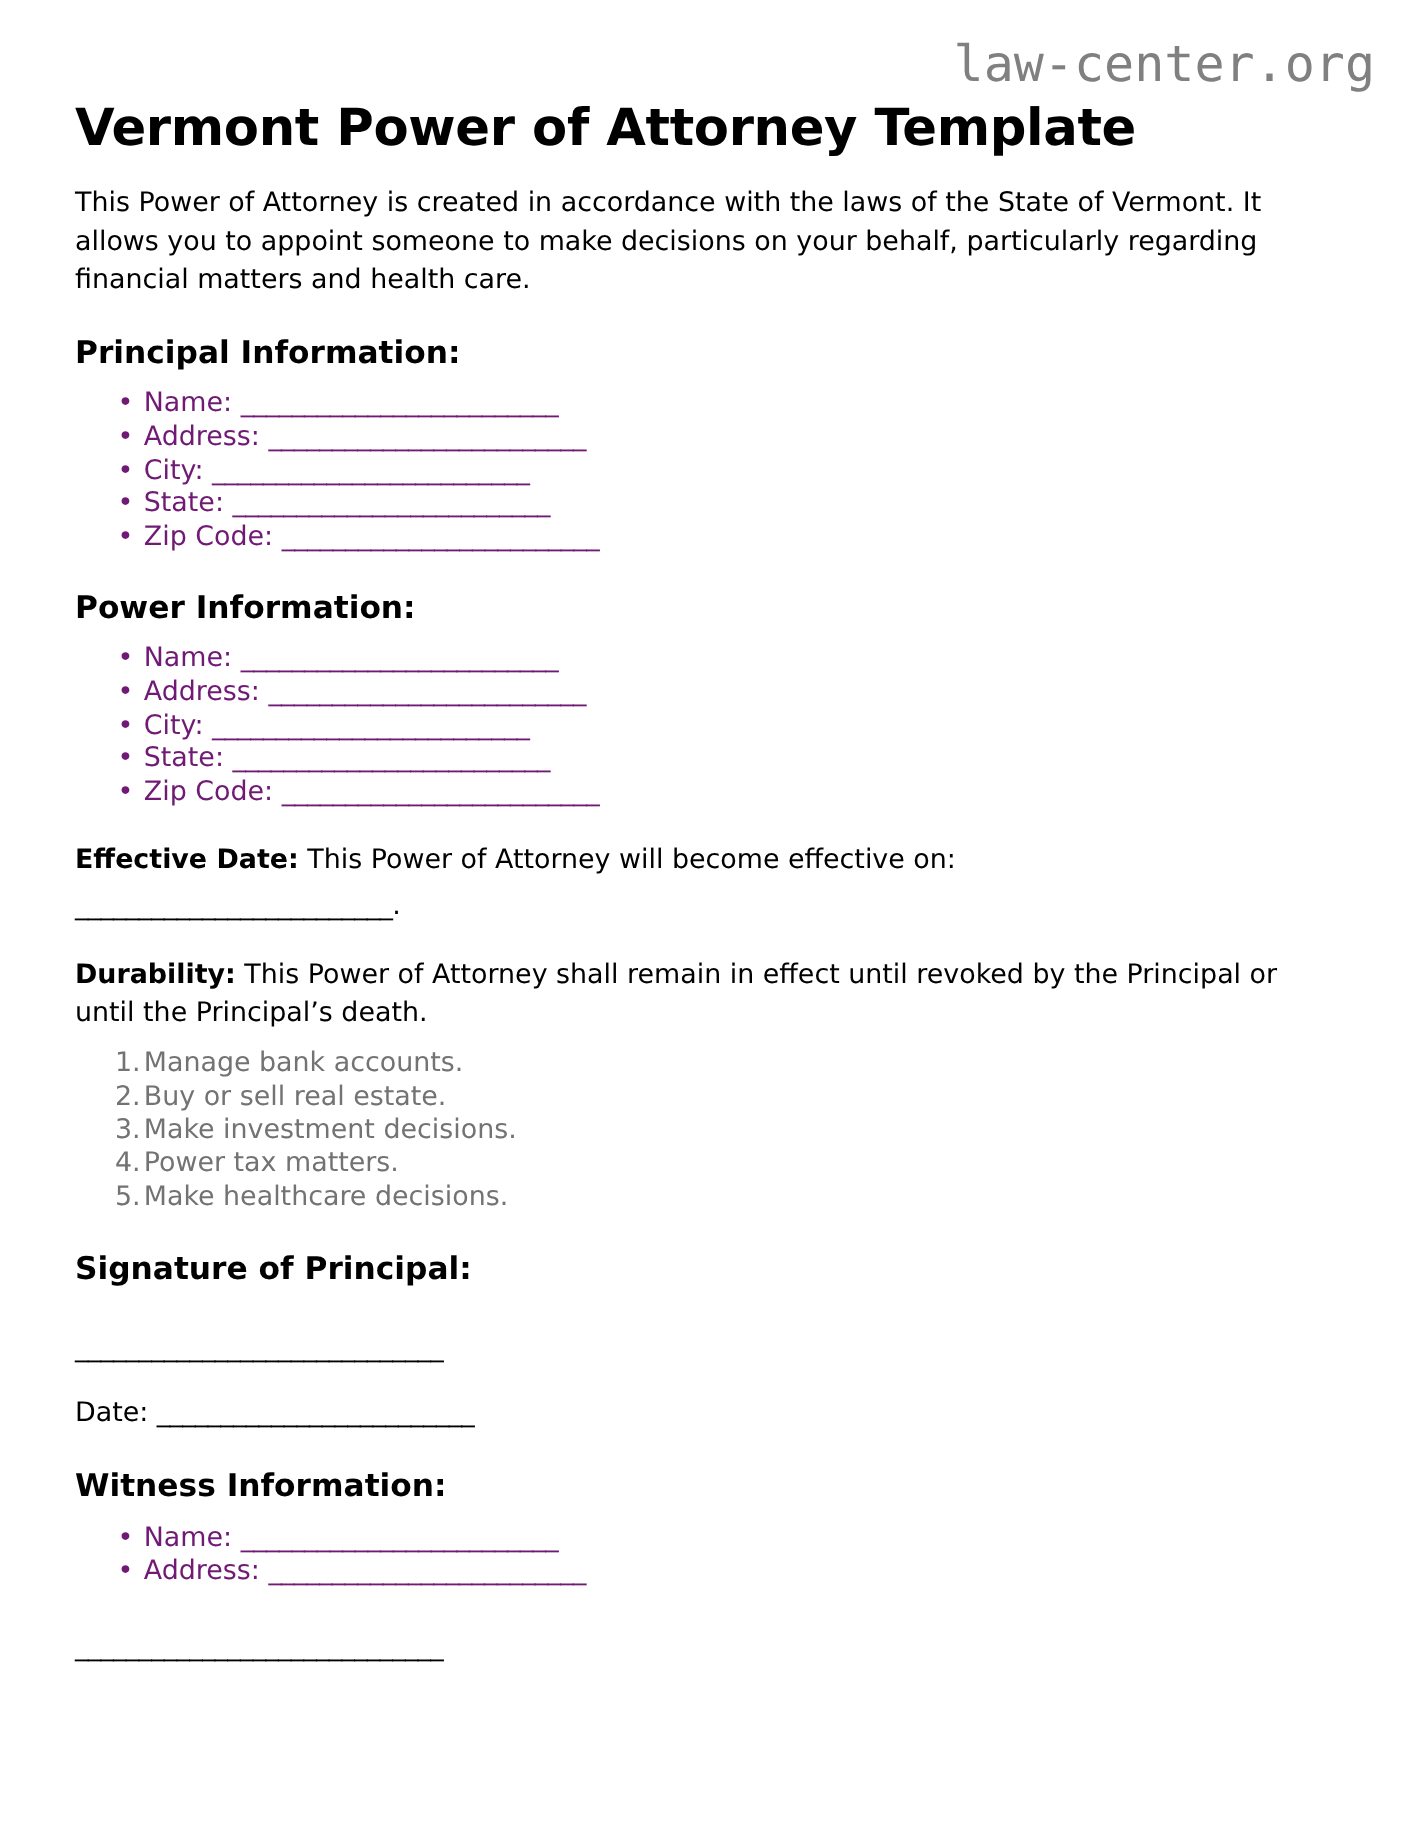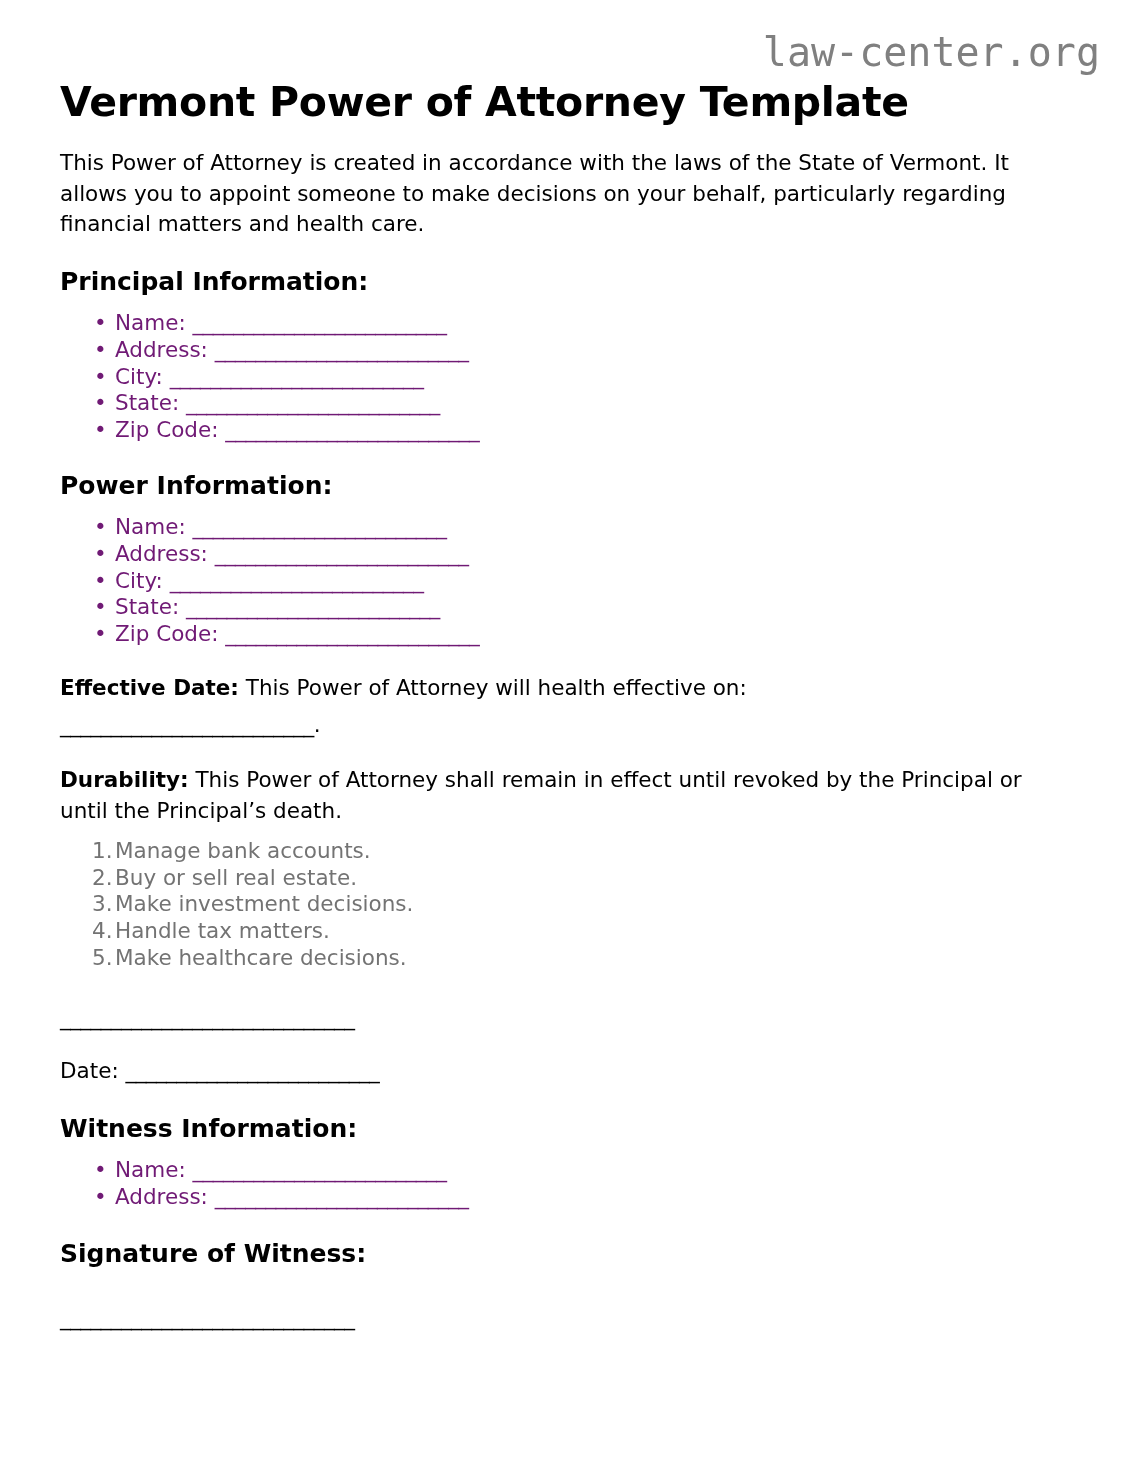--- a/index.html
+++ b/index.html
@@ -159,38 +159,38 @@
 
   <h2 class="section-heading">Power Information:</h2>
   <ul class="field-list">
     <li><span>Name:</span> <span class="blank-inline">_________________________</span></li>
     <li><span>Address:</span> <span class="blank-inline">_________________________</span></li>
     <li><span>City:</span> <span class="blank-inline">_________________________</span></li>
     <li><span>State:</span> <span class="blank-inline">_________________________</span></li>
     <li><span>Zip Code:</span> <span class="blank-inline">_________________________</span></li>
   </ul>
 
-  <p class="body-text tight"><strong class="lead">Effective Date:</strong><span> This Power of Attorney will health effective on:</span></p>
+  <p class="body-text tight"><strong class="lead">Effective Date:</strong><span> This Power of Attorney will become effective on:</span></p>
   <div class="eff-blank-line">_________________________.</div>
 
   <p class="body-text tight"><strong class="lead">Durability:</strong><span> This Power of Attorney shall remain in effect until revoked by the Principal or until the Principal’s death.</span></p>
 
   <ol class="powers-list">
     <li>Manage bank accounts.</li>
     <li>Buy or sell real estate.</li>
     <li>Make investment decisions.</li>
-    <li>Handle tax matters.</li>
+    <li>Power tax matters.</li>
     <li>Make healthcare decisions.</li>
   </ol>
 
+  <h2 class="section-heading sig">Signature of Principal:</h2>
   <div class="sig-line">_____________________________</div>
   <div class="date-line"><span>Date:</span> <span class="blank-inline">_________________________</span></div>
 
   <h2 class="section-heading sig">Witness Information:</h2>
   <ul class="field-list">
     <li><span>Name:</span> <span class="blank-inline">_________________________</span></li>
     <li><span>Address:</span> <span class="blank-inline">_________________________</span></li>
   </ul>
 
-  <h2 class="section-heading sig">Signature of Witness:</h2>
   <div class="sig-line">_____________________________</div>
 
 </div>
 
 </body></html>

